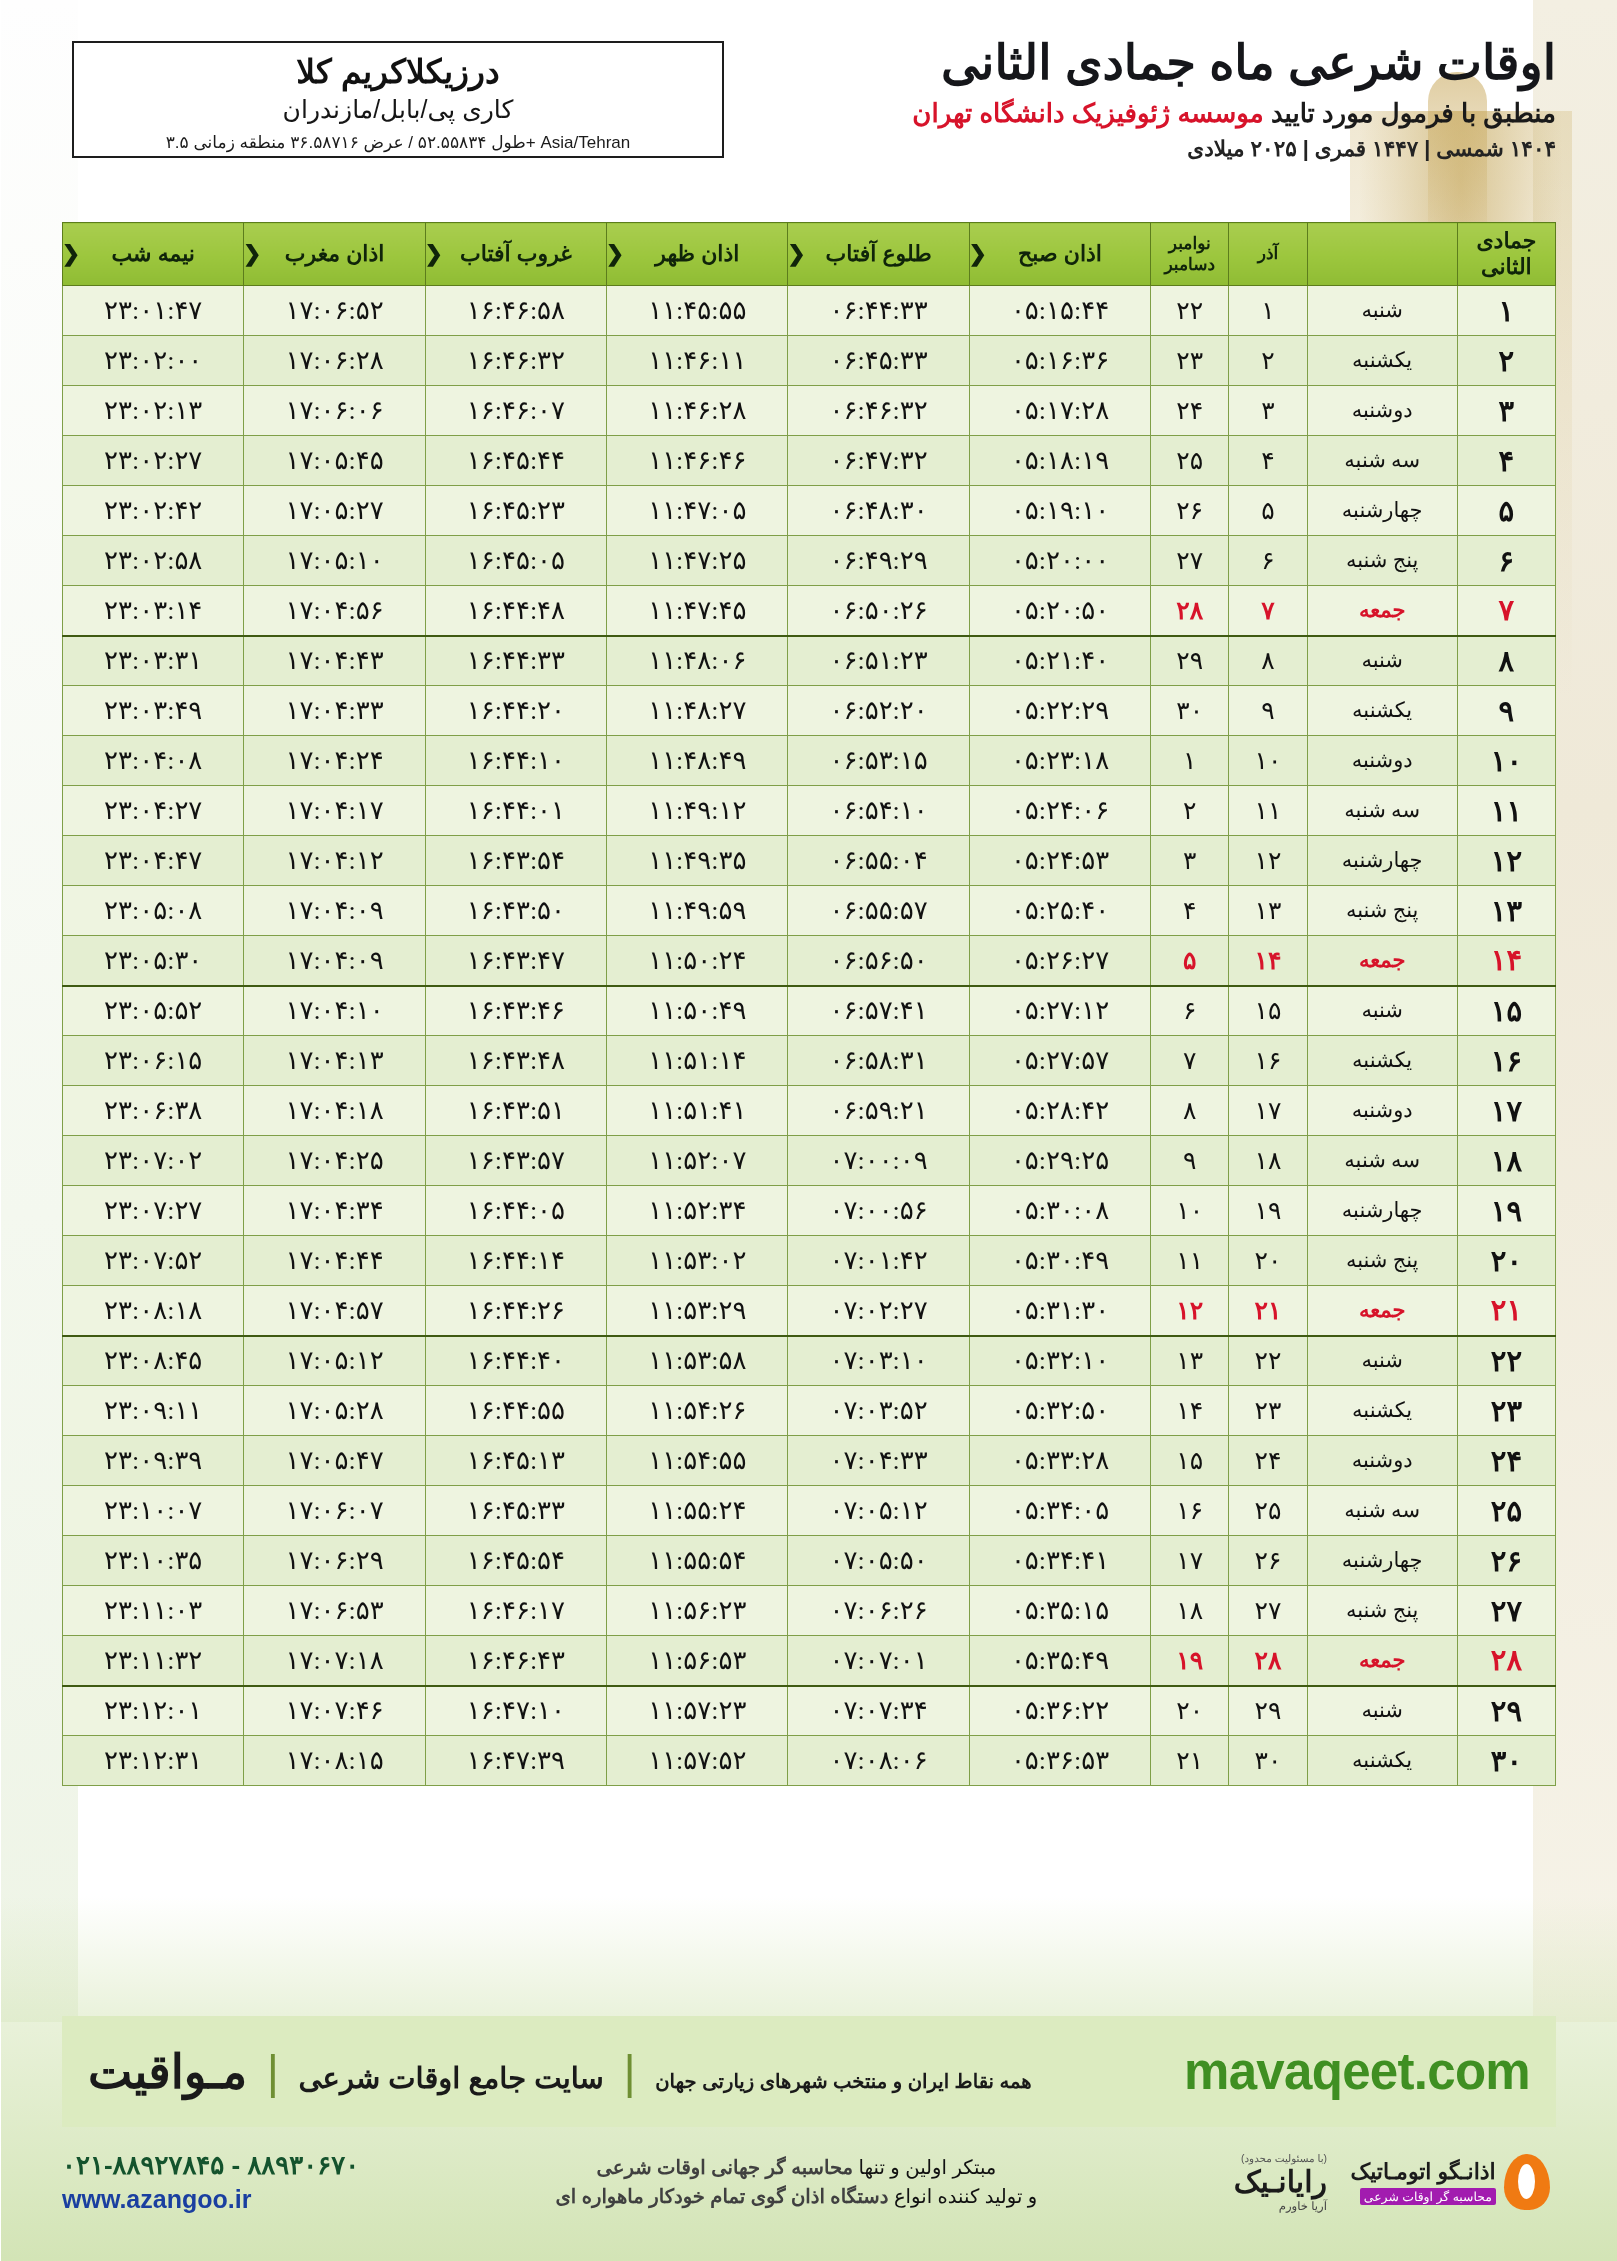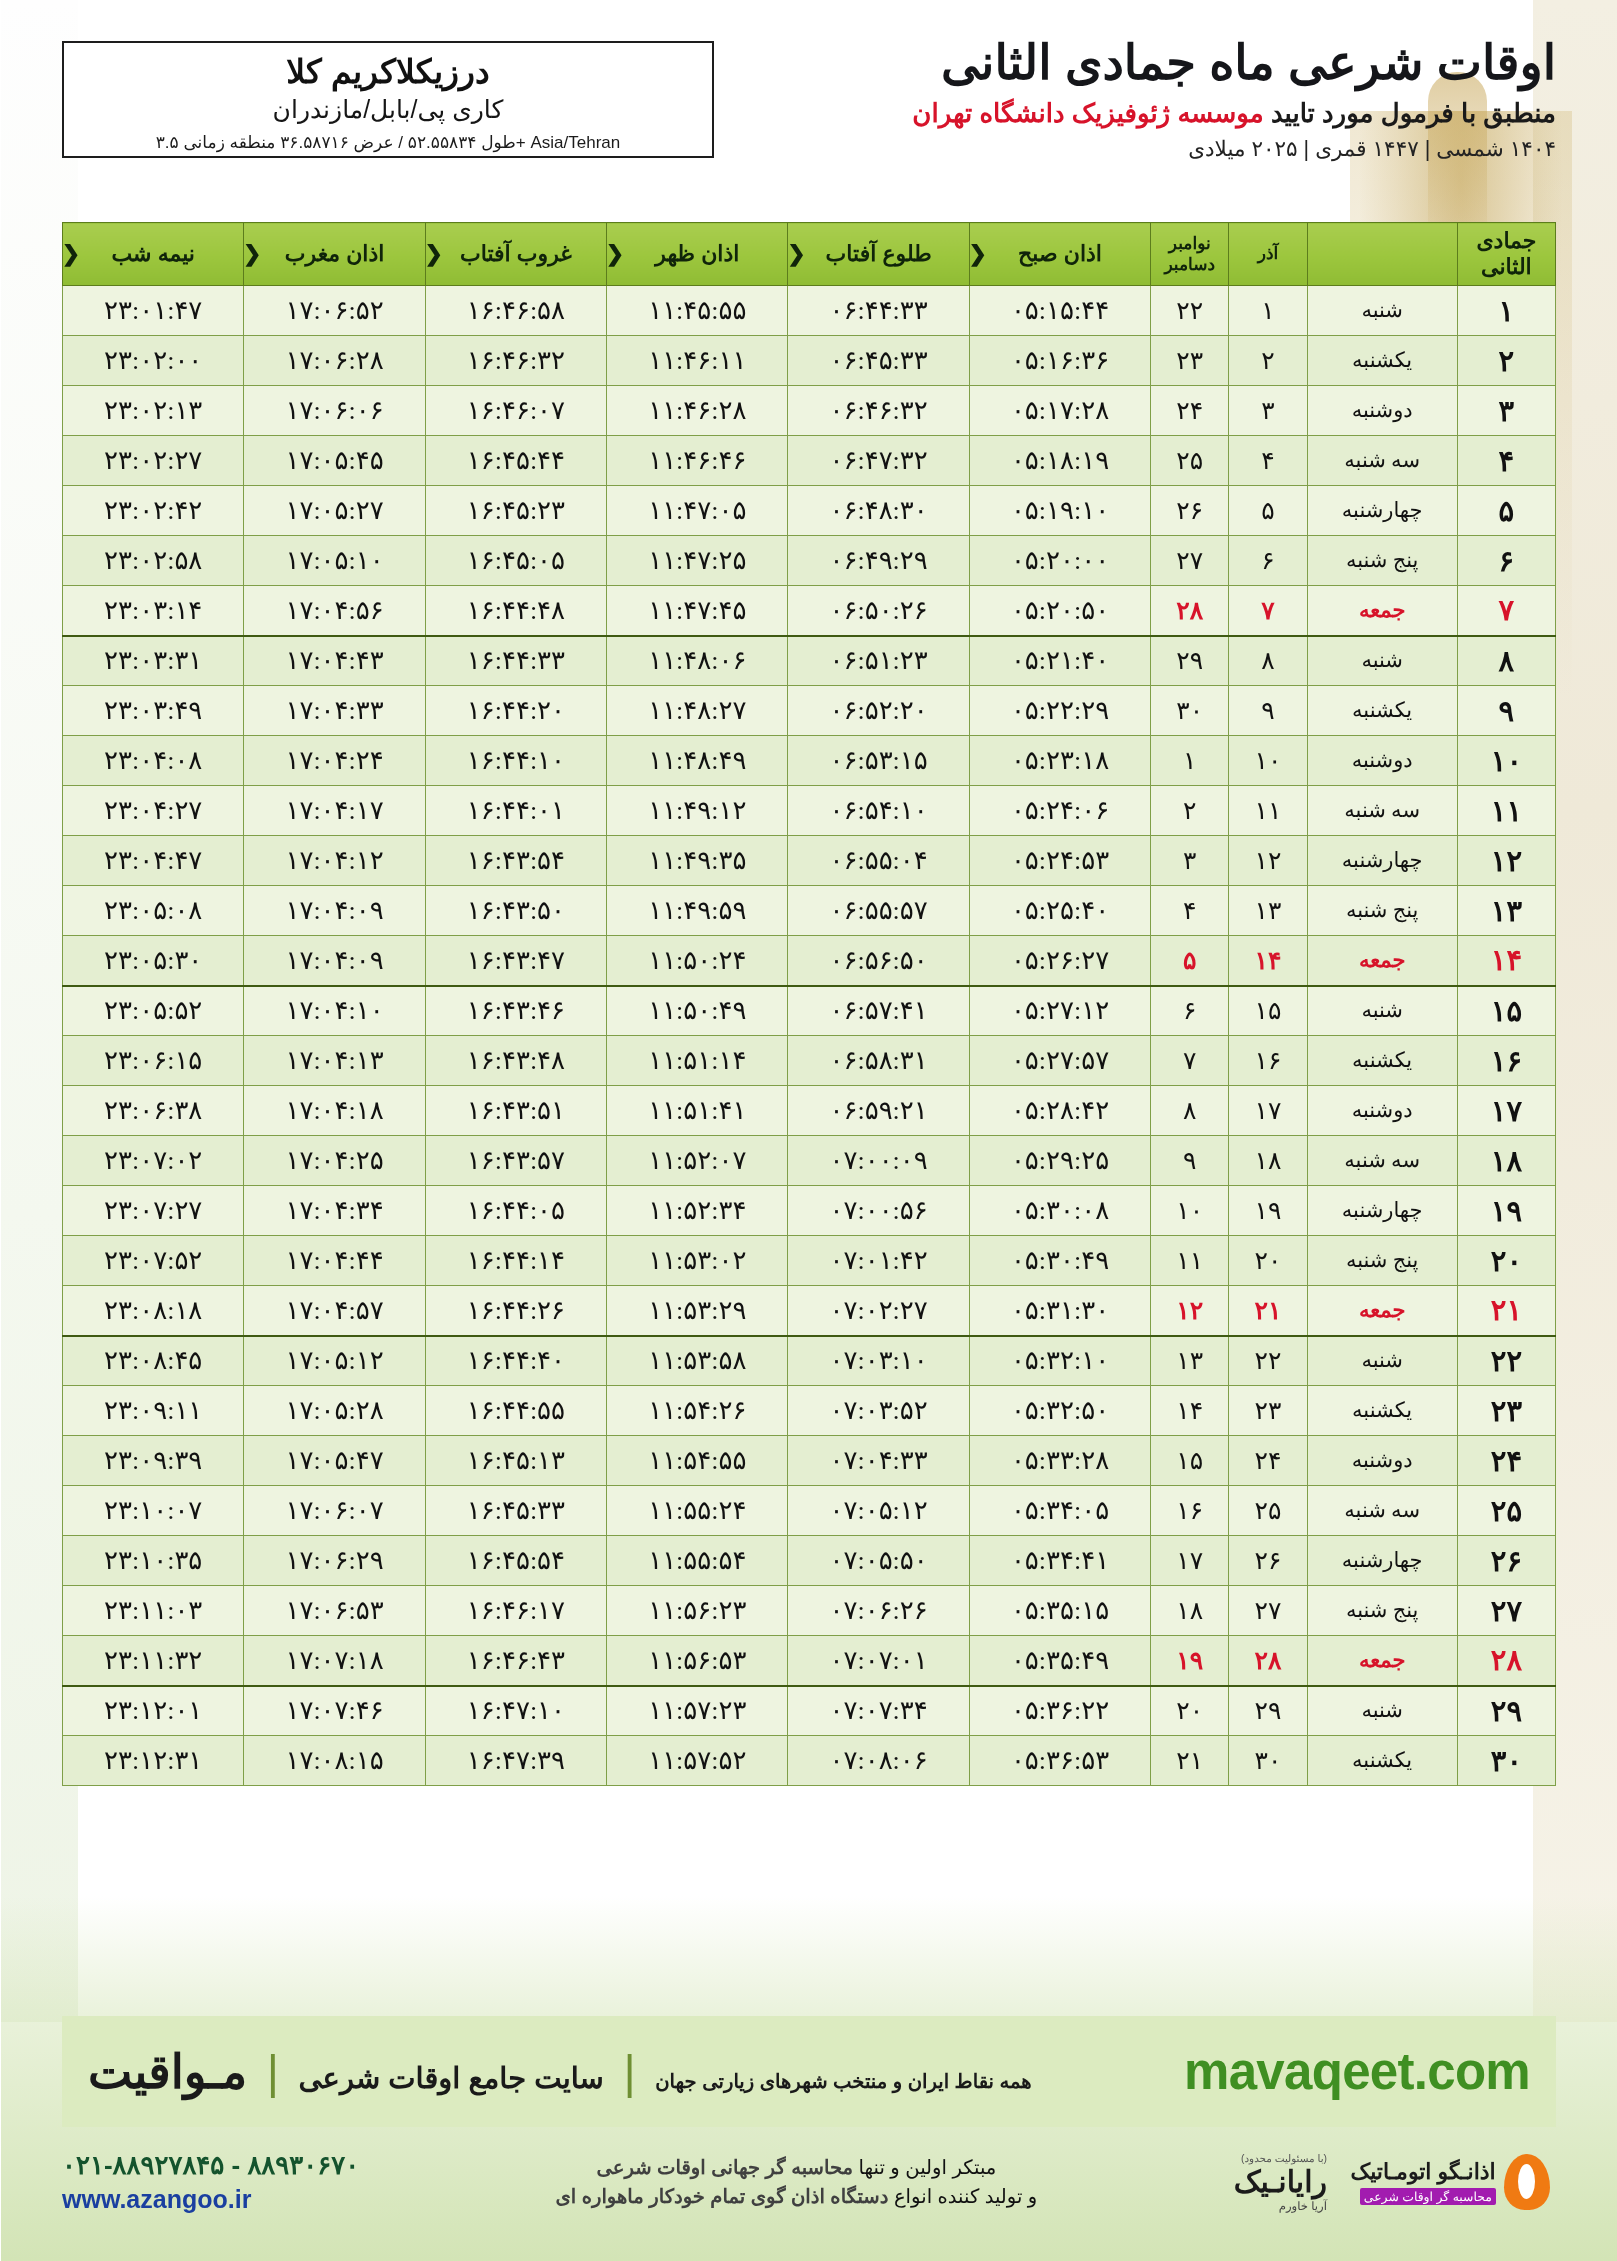--- a/index.html
+++ b/index.html
@@ -47,25 +47,25 @@
   .title-block { position:absolute; right:0; top:0; width:874px; text-align:right; }
   .title-main {
     font-size:48px; font-weight:bold; color:#15161a; line-height:1.12;
     letter-spacing:-0.7px;
   }
   .title-sub1 {
     margin-top:7.8px; font-size:26px; font-weight:bold; color:#1a1a1a;
   }
   .title-sub1 .red { color:#d7132a; }
   .title-sub2 {
-    margin-top:7.8px; font-size:21.5px; color:#232323; font-weight:normal;
+    margin-top:7.8px; font-size:21.5px; color:#232323; font-weight:bold;
   }
 
   .city-box {
-    position:absolute; left:0; top:5.2px; width:652px; height:117px;
+    position:absolute; left:10px; top:5.2px; width:652px; height:117px;
     border:2px solid #1d1d1d; background:#ffffff;
     text-align:center; padding-top:9px;
   }
   .city-name { font-size:33px; font-weight:bold; color:#111; letter-spacing:-0.7px;}
   .city-sub { font-size:25px; color:#161616; margin-top:3.9px; }
   .city-geo { font-size:17px; color:#1b1b1b; margin-top:7.8px; direction:ltr; }
 
   .note-line{
     position:absolute; left:62px; top:196px; width:1057px; text-align:left;
     font-size:15.7px; color:#1e1e1e; direction:rtl;

